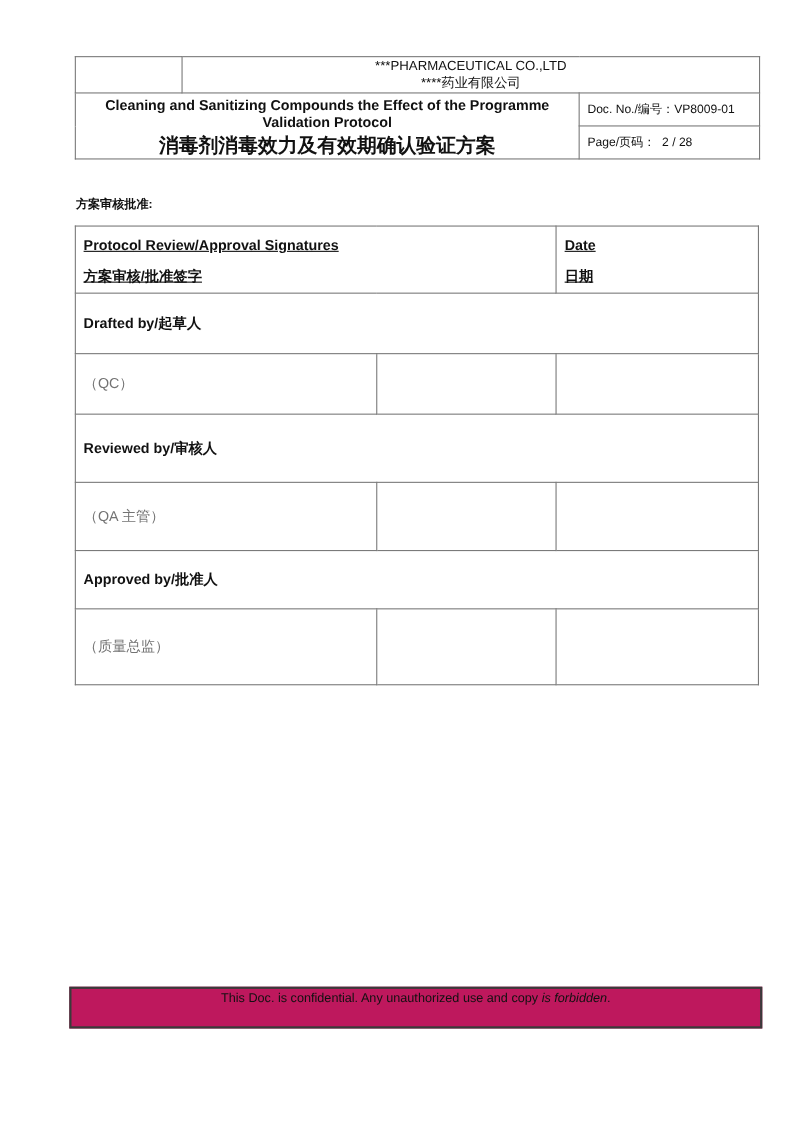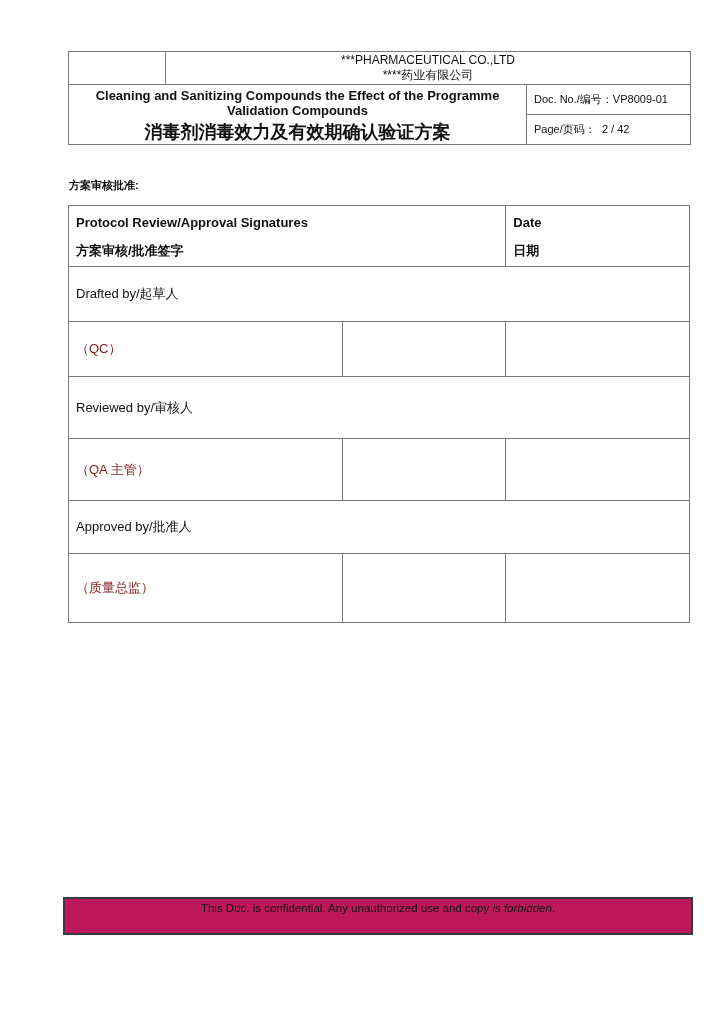--- a/index.html
+++ b/index.html
@@ -18,26 +18,26 @@
   #hdr .title-cn { font-weight: bold; font-size: 18px; line-height: 24px; margin-top: 2px; }
   #hdr td.meta { width: 156px; height: 28px; font-size: 11px; padding-left: 7px; }
 
   
   #section-label { left: 69px; top: 178px; font-size: 11px; font-weight: bold; }
 
   
   #sig { left: 68px; top: 205px; width: 622px; }
   #sig td { font-size: 13px; padding-left: 7px; }
   #sig .bold { font-weight: bold; }
-  #sig tr.head td { height: 57px; vertical-align: top; padding-top: 3px; line-height: 28px; }
-  #sig tr.sect td { font-weight: normal; }
+  #sig tr.head td { height: 57px; vertical-align: top; padding-top: 3px; line-height: 28px; text-decoration: underline; }
+  #sig tr.sect td { font-weight: bold; }
   #sig td.c1 { width: 266px; }
   #sig td.c2 { width: 156px; }
   #sig td.c3 { width: 176px; }
-  #sig td.role { color: #7f1d1d; }
+  #sig td.role { color: #737373; }
 
   
   #footer { left: 63px; top: 897px; width: 626px; height: 34px; background: #be185d;
             border: 2px solid #3a3a3a; text-align: center; font-size: 11.5px; line-height: 16px; }
   #footer .line1 { padding-top: 1px; }
 </style>
 </head>
 <body>
 
 <table id="hdr" class="abs">
@@ -45,30 +45,30 @@
       <tr>
     <td class="blank"></td>
     <td class="company" colspan="2">
       <div>***PHARMACEUTICAL CO.,LTD</div>
       <div>****药业有限公司</div>
     </td>
   </tr>
   <tr>
     <td class="title" colspan="2" rowspan="2">
       <div class="title-en">Cleaning and Sanitizing Compounds the Effect of the Programme</div>
-      <div class="title-en">Validation Compounds</div>
+      <div class="title-en">Validation Protocol</div>
       <div class="title-cn">消毒剂消毒效力及有效期确认验证方案</div>
     </td>
     <td class="meta">
       <span>Doc. No./编号：</span><span>VP8009-01</span>
     </td>
   </tr>
   <tr>
     <td class="meta">
-      <span>Page/页码：</span>&nbsp;&nbsp;<span>2 / 42</span>
+      <span>Page/页码：</span>&nbsp;&nbsp;<span>2 / 28</span>
     </td>
   </tr>
 </tbody>
   </table>
 
 <div id="section-label" class="abs">方案审核批准:</div>
 
 <table id="sig" class="abs">
   <tbody>
       <tr class="head">

